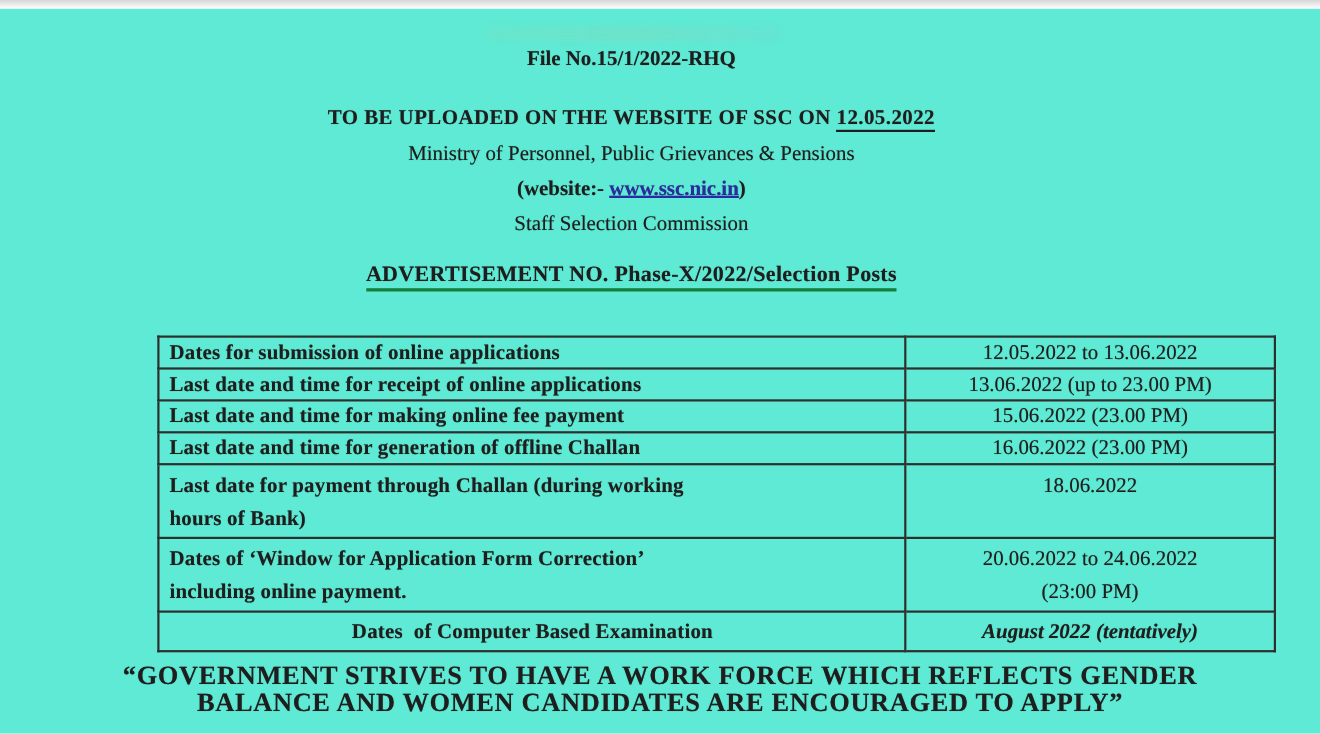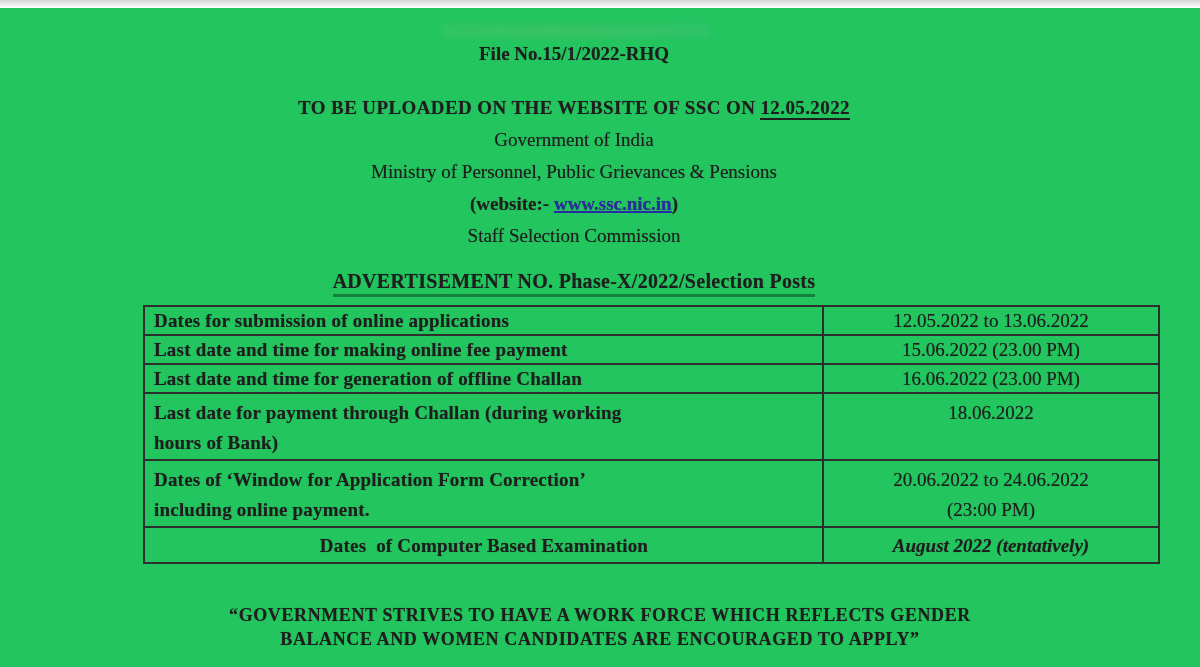--- a/index.html
+++ b/index.html
@@ -9,21 +9,21 @@
     height: 667px;
     background: #ffffff;
     font-family: "Liberation Serif", "DejaVu Serif", serif;
     color: #1e1e1e;
     overflow: hidden;
   }
   .page {
     position: relative;
     width: 1200px;
     height: 667px;
-    background: #22c55e;
+    background: #5eead4;
   }
   .top-gradient {
     position: absolute;
     top: 0; left: 0; right: 0;
     height: 8px;
     background: linear-gradient(#d6d6d6, #ffffff);
   }
   .faint-artifact {
     position: absolute;
     top: 24px; left: 440px;
@@ -105,48 +105,51 @@
   tr.row-last { height: 36px; }
   tr.row-last td { line-height: 25px; vertical-align: middle; text-align: center; }
   td.cell-italic { font-weight: bold; font-style: italic; font-family: Liberation Serif, serif; }
 
   .footer-quote {
     position: absolute;
     top: 603px;
     left: 0;
     width: 1200px;
     text-align: center;
-    font-size: 18px;
+    font-size: 24px;
     font-weight: bold;
     line-height: 24px;
     letter-spacing: 0.6px;
   }
 </style>
 </head>
 <body>
 
 <div class="page">
   <div class="top-gradient"></div>
   <div class="faint-artifact"></div>
 
   <div class="header-block doc-text">
     <div class="hline bold">File No.15/1/2022-RHQ</div>
     <div class="hline bold upload-line"><span>TO BE UPLOADED ON THE WEBSITE OF SSC ON </span><span class="u-date">12.05.2022</span></div>
-    <div class="hline">Government of India</div>
     <div class="hline">Ministry of Personnel, Public Grievances &amp; Pensions</div>
     <div class="hline website-line"><span>(website:- </span><a class="site-link">www.ssc.nic.in</a><span>)</span></div>
     <div class="hline">Staff Selection Commission</div>
     <div class="adv-heading"><span class="u-full">ADVERTISEMENT NO. Phase-X/2022/Selection Posts</span></div>
   </div>
 
   <table class="schedule doc-text">
     <tbody>
       <tr class="row-normal">
         <td class="cell-label">Dates for submission of online applications</td>
         <td class="cell-value">12.05.2022 to 13.06.2022</td>
+      </tr>
+      <tr class="row-normal">
+        <td class="cell-label">Last date and time for receipt of online applications</td>
+        <td class="cell-value">13.06.2022 (up to 23.00 PM)</td>
       </tr>
       <tr class="row-normal">
         <td class="cell-label">Last date and time for making online fee payment</td>
         <td class="cell-value">15.06.2022 (23.00 PM)</td>
       </tr>
       <tr class="row-normal">
         <td class="cell-label">Last date and time for generation of offline Challan</td>
         <td class="cell-value">16.06.2022 (23.00 PM)</td>
       </tr>
       <tr class="row-tall">

